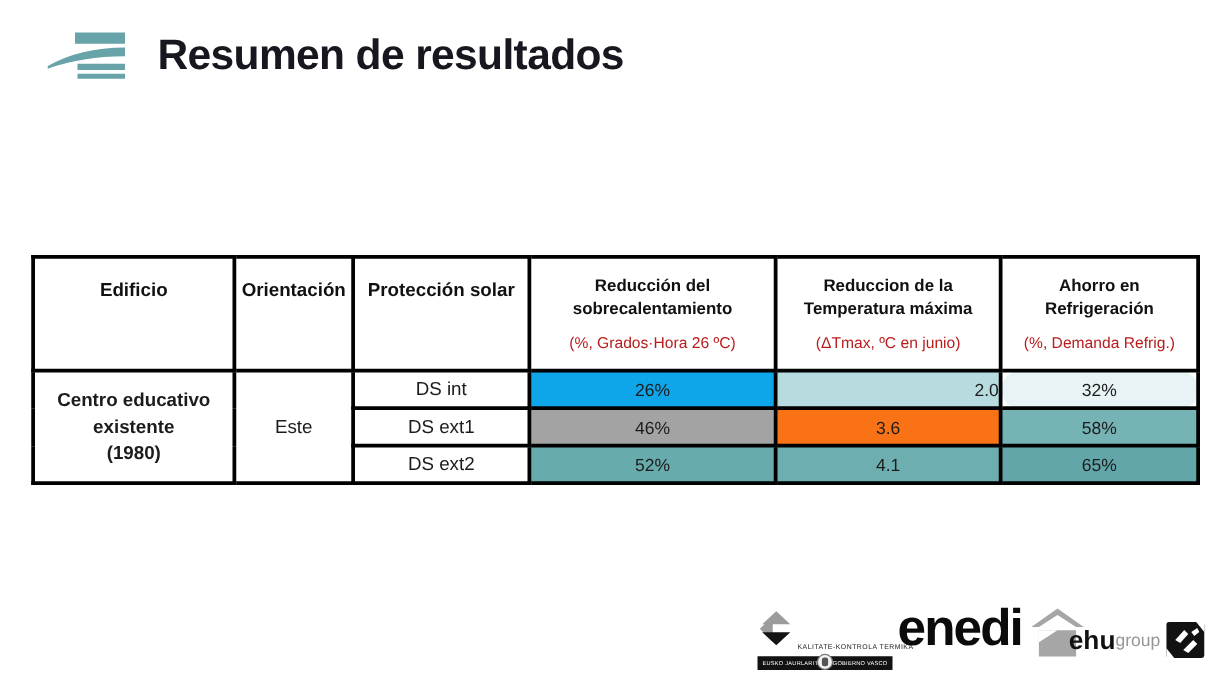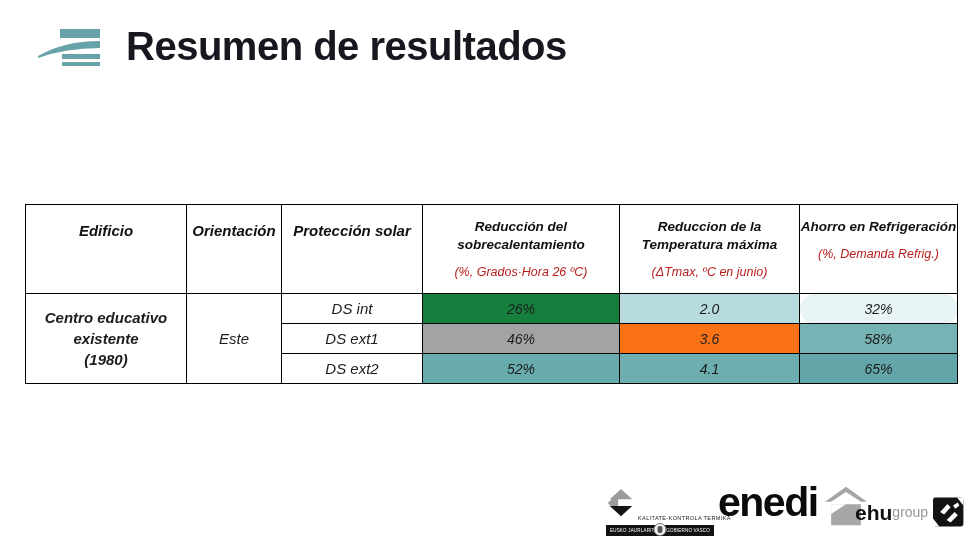--- a/index.html
+++ b/index.html
@@ -2,31 +2,30 @@
 <html><head>
 <meta charset="utf-8">
 <style>
   html,body{margin:0;padding:0;background:#e9e9e9;}
   .slide{
     position:relative;width:980px;height:560px;background:#ffffff;
     font-family:"Liberation Sans",sans-serif;overflow:hidden;margin:0 auto;
   }
   
   .hdr{position:absolute;top:24px;left:38px;display:flex;align-items:center;}
-  .hdr h1{margin:0 0 0 24px;font-size:40px;font-weight:bold;color:#17171f;letter-spacing:-0.5px;}
+  .hdr h1{margin:0 0 0 24px;font-size:34px;font-weight:bold;color:#17171f;letter-spacing:-0.5px;}
   .brand{width:64px;height:40px;}
   
   table.res{
     position:absolute;left:25px;top:204px;width:932px;
     border-collapse:collapse;table-layout:fixed;
   }
   table.res th,table.res td{
-    border:1px solid #000000;text-align:center;color:#1c1c1c;
+    border:3px solid #000000;text-align:center;color:#1c1c1c;
     padding:0;
-    font-style:italic;
   }
   table.res thead th{height:75px;vertical-align:top;padding-top:13px;background:#fff;font-weight:normal;}
   .h-title{display:block;font-weight:bold;font-size:13.5px;line-height:1.35;color:#111;}
   th.simple .h-title{font-size:15px;padding-top:3px;}
   .h-unit{display:block;font-size:12.5px;margin-top:11px;color:#b91c1c;}
   .h-unit:empty{display:none;}
   table.res tbody tr{height:30px;}
   td.building{font-weight:bold;font-size:15px;line-height:1.4;white-space:pre-line;color:#111;}
   td.orient{font-size:15px;}
   td.prot{font-size:15px;}
@@ -104,22 +103,22 @@
         </th>
       </tr>
     </thead>
     <tbody>
       <tr>
         <td class="building" rowspan="3">Centro educativo
 existente
 (1980)</td>
         <td class="orient" rowspan="3">Este</td>
         <td class="prot">DS int</td>
-        <td class="val" style="background-color: #15803d;">26%</td>
-        <td class="val" style="background-color: rgb(183, 219, 222);">2.0</td>
+        <td class="val" style="background-color: #0ea5e9;">26%</td>
+        <td class="val" style="background-color: rgb(183, 219, 222); text-align: right;">2.0</td>
         <td class="val" style="background-color: rgb(231, 243, 244); border-radius: 15px;">32%</td>
       </tr>
       <tr>
         <td class="prot">DS ext1</td>
         <td class="val" style="background-color: #a3a3a3;">46%</td>
         <td class="val" style="background-color: #f97316;">3.6</td>
         <td class="val" style="background-color: rgb(117, 179, 181);">58%</td>
       </tr>
       <tr>
         <td class="prot">DS ext2</td>

